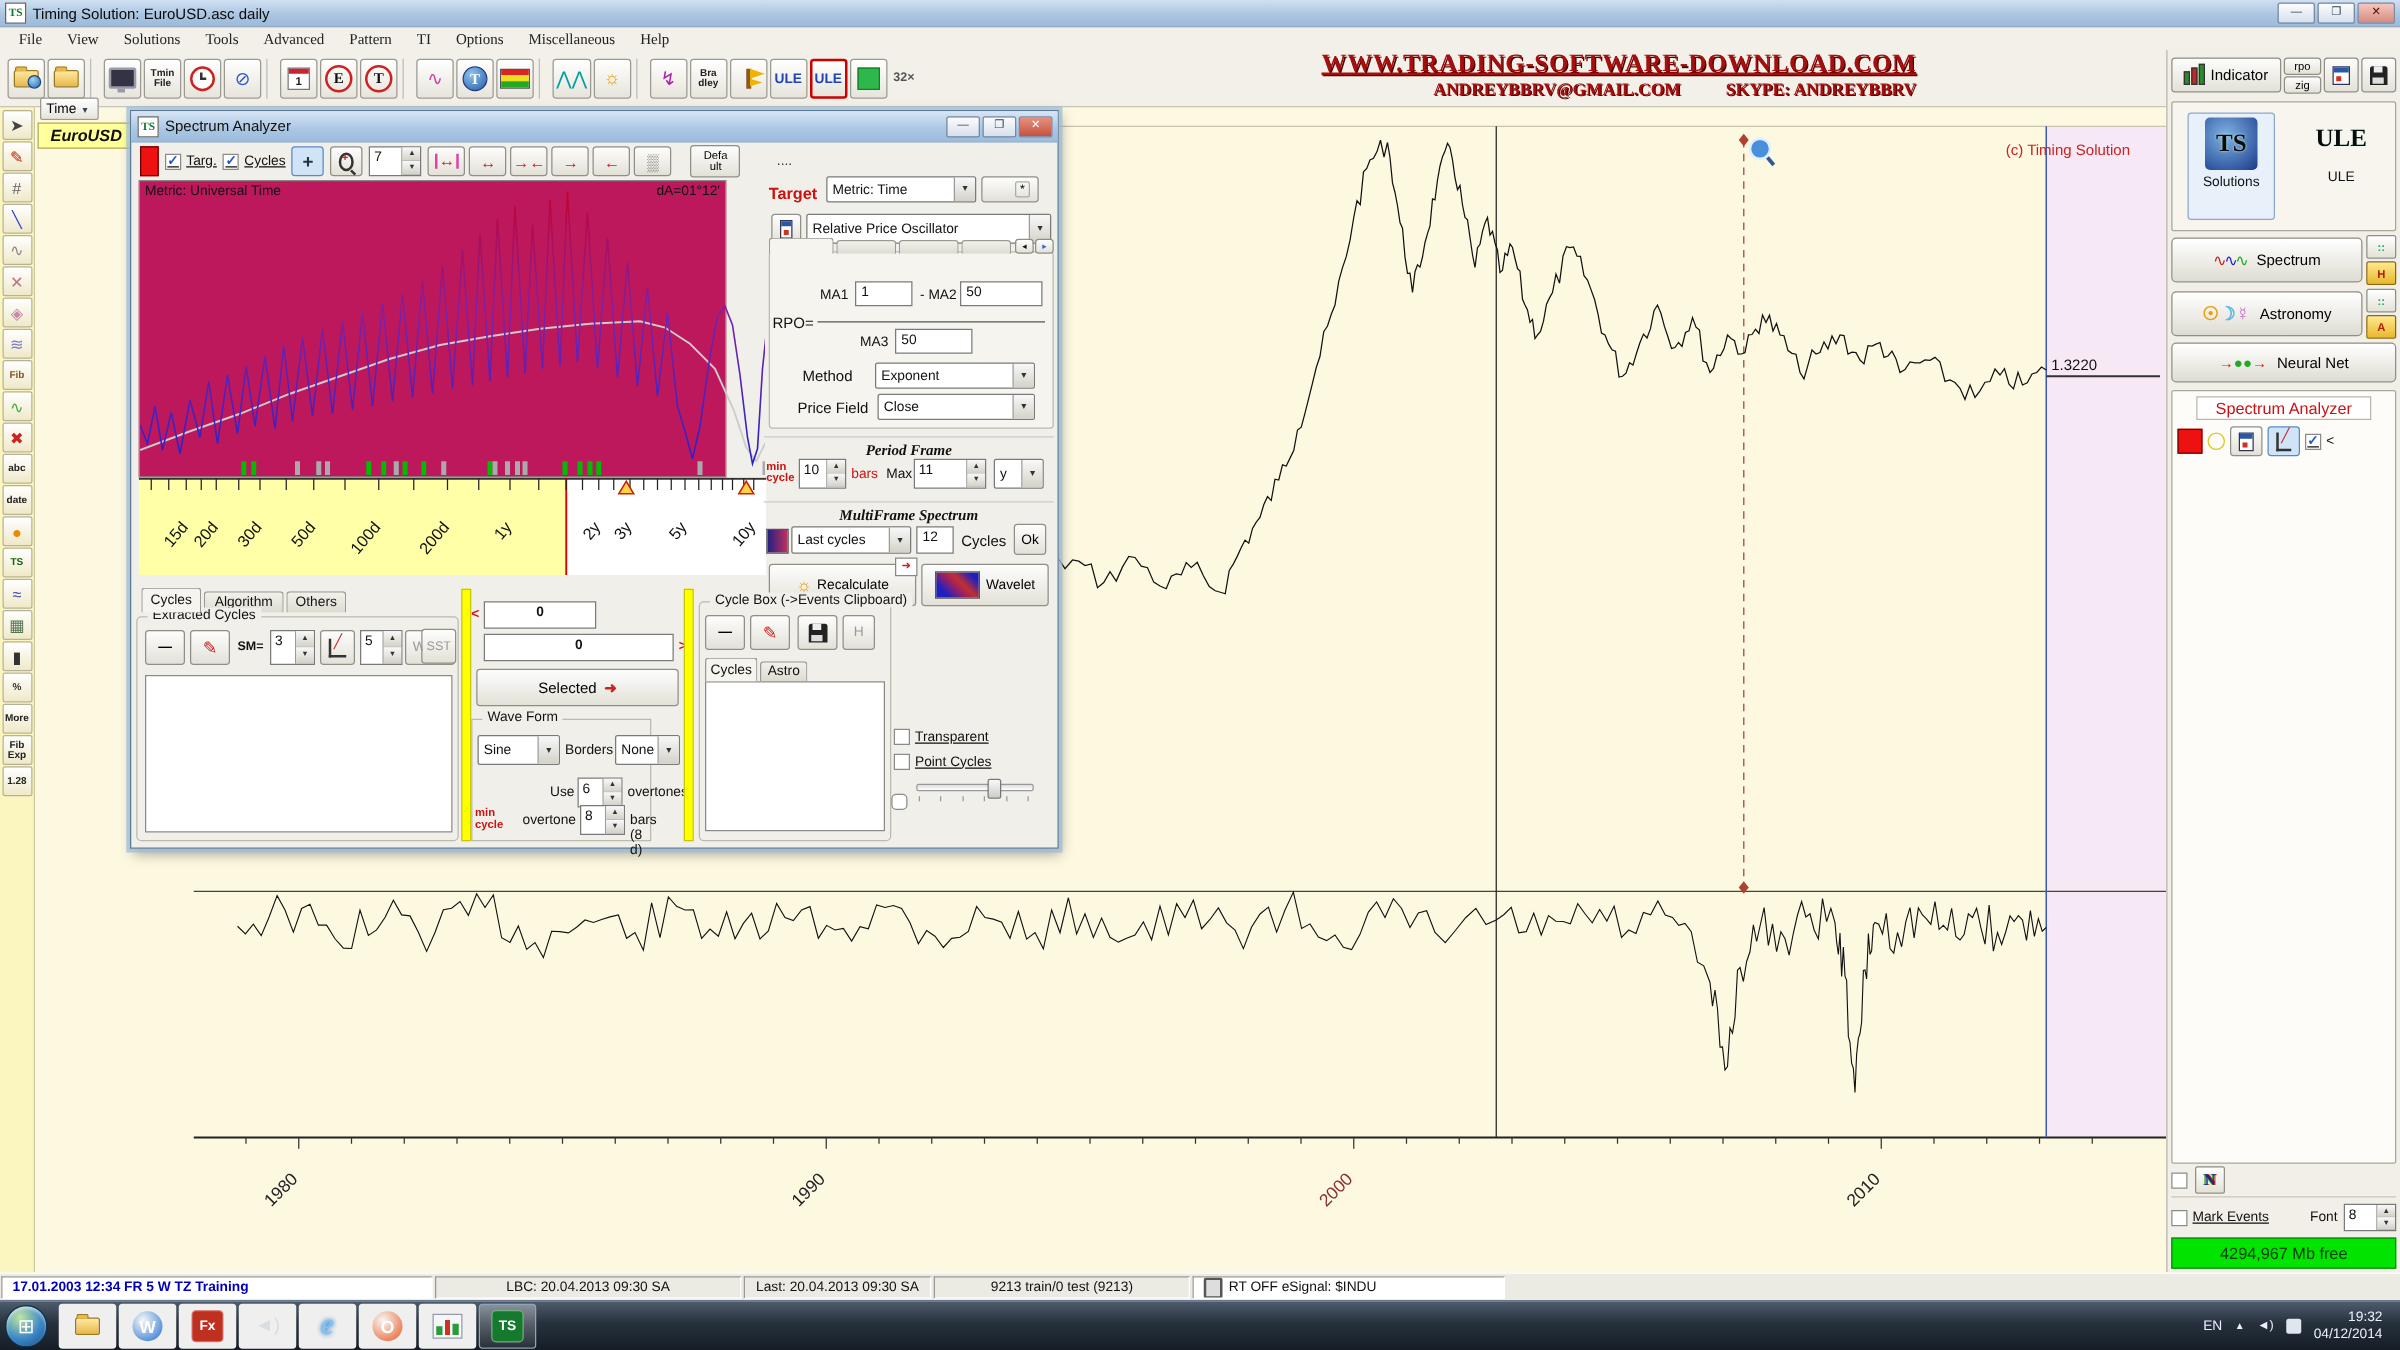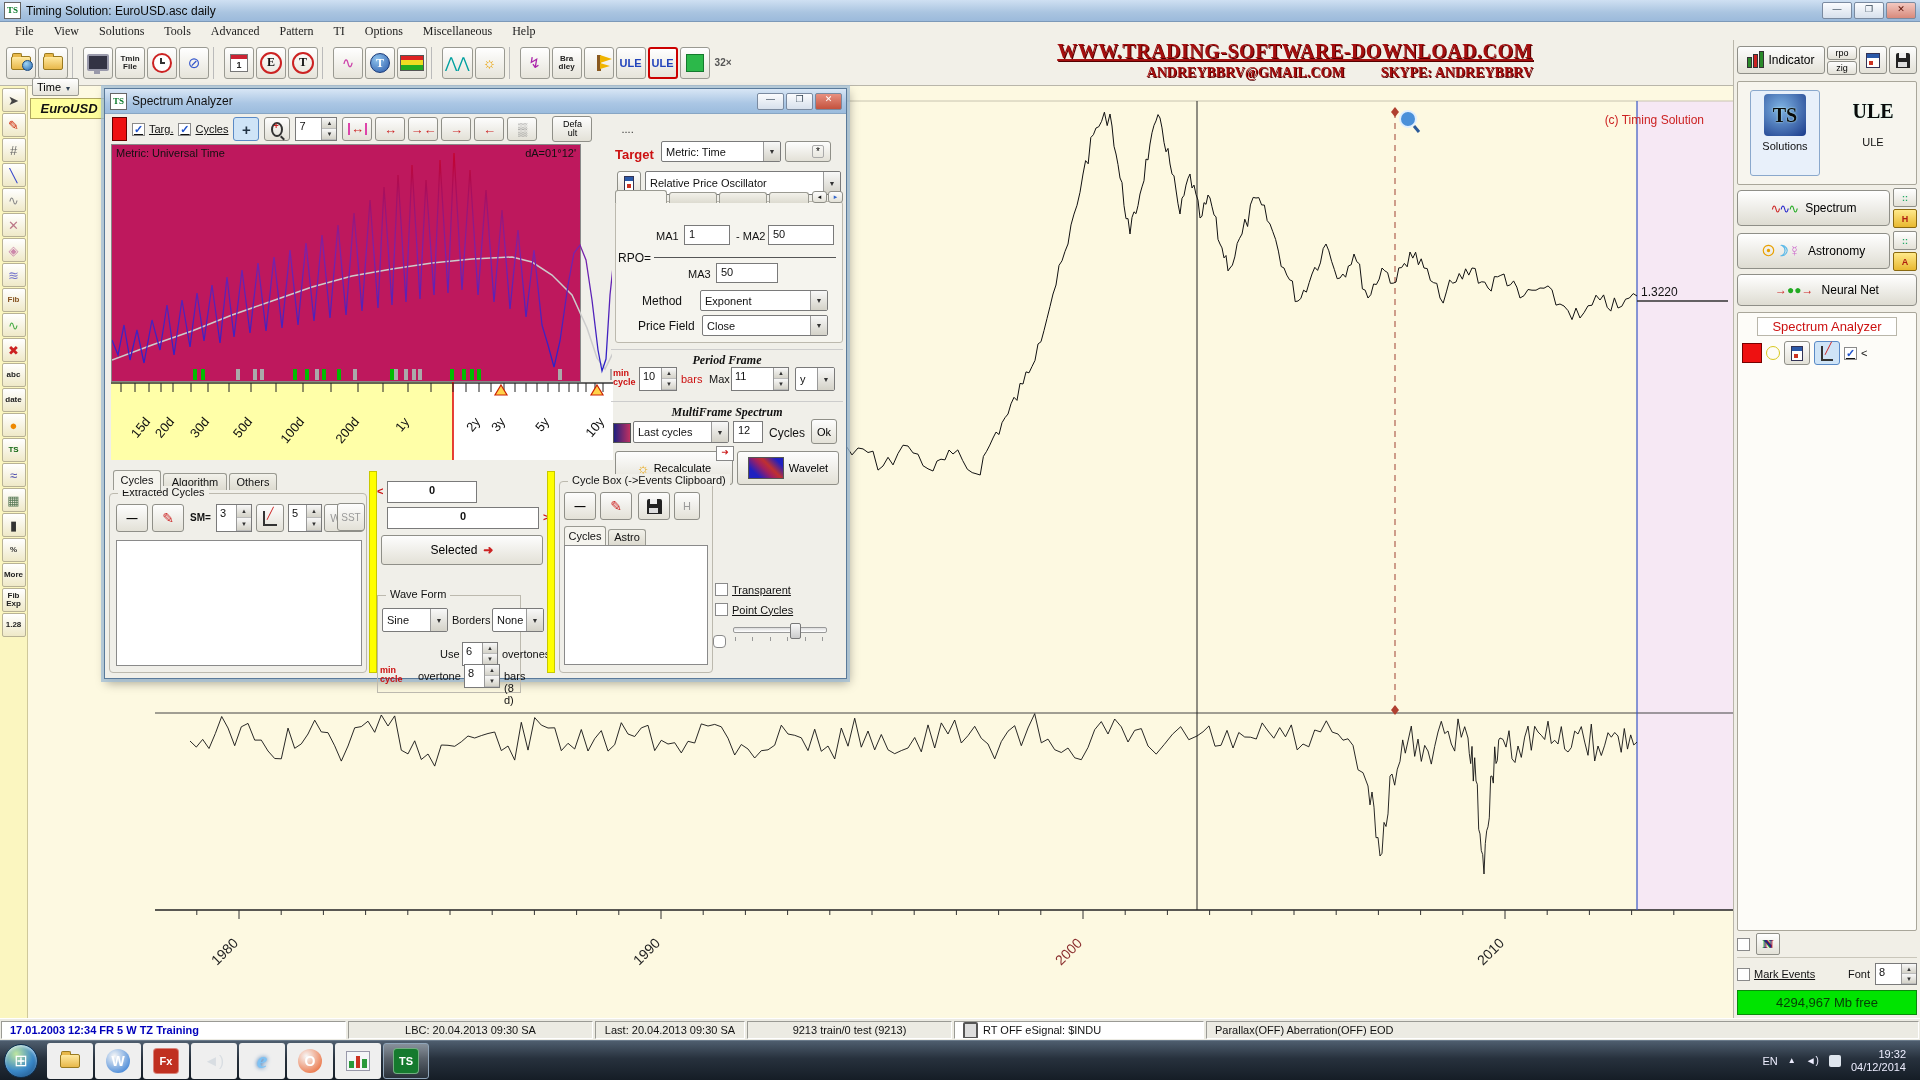--- a/index.html
+++ b/index.html
@@ -796,21 +796,21 @@
     <span class="ytrip" style="left:264px;top:382px;height:202px;"></span>
 
     <span class="abs redtxt" style="left:272px;top:396px;font-weight:bold;">&lt;</span>
     <span class="ibox abs" style="left:282px;top:392px;width:90px;height:22px;text-align:center;font-weight:bold;">0</span>
     <span class="ibox abs" style="left:282px;top:418px;width:152px;height:22px;text-align:center;font-weight:bold;">0</span>
     <span class="abs redtxt" style="left:438px;top:422px;font-weight:bold;">&gt;</span>
     <button class="btn3d abs" style="left:276px;top:446px;width:162px;height:30px;gap:6px;font-size:12px;">
       <span>Selected</span>
         <span style="color:#c22;font-weight:bold;">➜</span>
     </button>
-    <div class="grp" style="left:272px;top:506px;width:144px;height:98px;border-radius:0;">
+    <div class="grp" style="left:272px;top:486px;width:144px;height:98px;border-radius:0;">
       <span class="lg">Wave Form</span>
       <span class="dd abs" style="left:4px;top:12px;width:66px;height:24px;">
           <span>Sine</span>
           <span class="arr"></span>
         </span>
       <span class="abs" style="left:74px;top:18px;">Borders</span>
       <span class="dd abs" style="left:114px;top:12px;width:52px;height:24px;">
           <span>None</span>
           <span class="arr"></span>
         </span>
@@ -886,23 +886,20 @@
       <div class="seg" style="width: 150px; justify-content: center;">
         <span>Last: 20.04.2013  09:30 SA</span>
       </div>
       <div class="seg" style="width: 205px; justify-content: center;">
         <span>9213 train/0 test (9213)</span>
       </div>
       <div class="seg" style="width: 250px; background: rgb(255, 255, 255);">
         <span class="rticon"></span>
         <span>RT OFF eSignal: $INDU</span>
       </div>
-      <div class="seg" style="flex: 1 1 0%;">
-        <span>Parallax(OFF) Aberration(OFF) EOD</span>
-      </div>
     </div>
 
   <div id="taskbar">
       <button class="orb">⊞</button>
       <button class="tkbtn" style="border: none;">
         <span class="icon-folder"></span>
       </button>
       <button class="tkbtn" style="border: none;">
         <span class="tk-circle" style="background: radial-gradient(circle at 35% 30%, rgba(255, 255, 255, 0.5), rgb(31, 111, 208));">W</span>
       </button>

